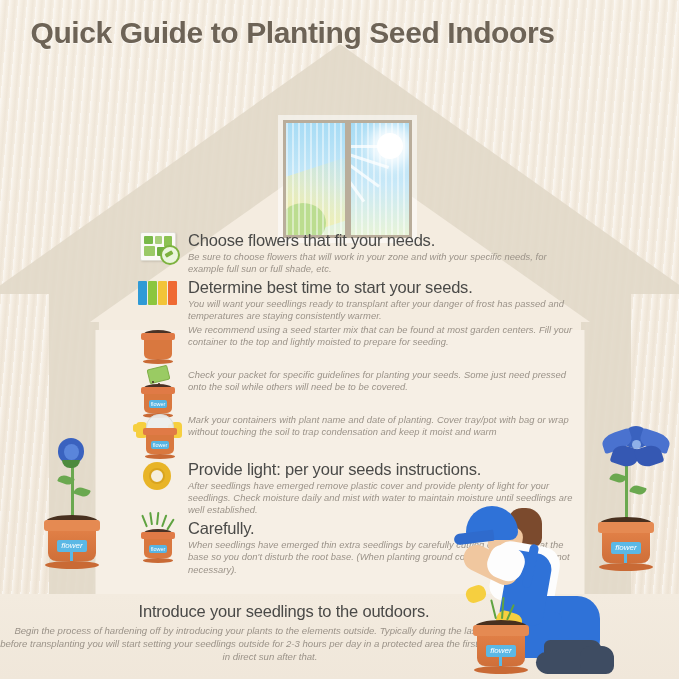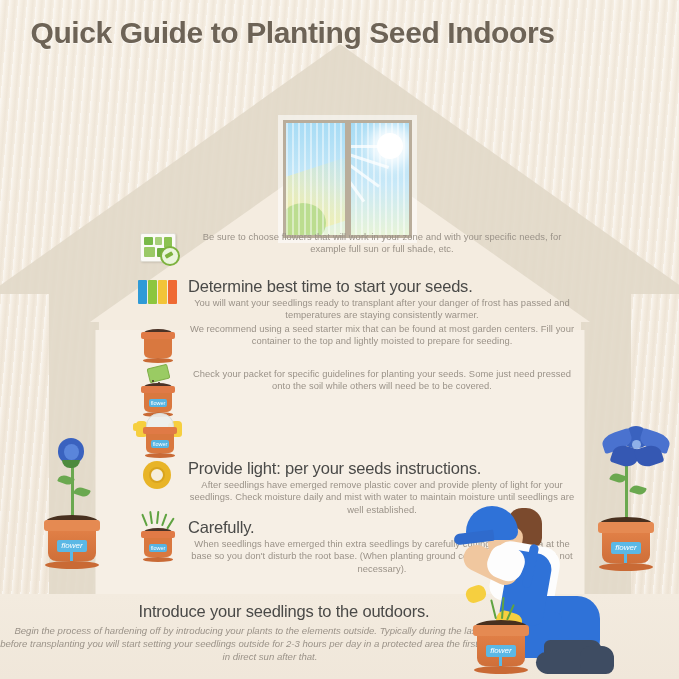--- a/index.html
+++ b/index.html
@@ -67,22 +67,22 @@
   .mullion{position:absolute;left:62px;top:3px;width:6px;height:112px;background:#b9ad9b;}
   .blinds{position:absolute;inset:0;background:repeating-linear-gradient(90deg, rgba(255,255,255,.45) 0 2px, rgba(255,255,255,0) 2px 6px);}
 
   
   .steps{position:absolute;left:136px;top:230px;width:440px;}
   .step{position:relative;margin-bottom:1px;padding-left:52px;min-height:44px;}
   .step .head{
     font-size:16.5px;color:#4a4a48;line-height:20px;letter-spacing:-0.2px;white-space:nowrap;
   }
   .step .body{
-    font-size:9.4px;line-height:12.4px;color:#9a9288;
-    letter-spacing:.05px;margin-top:1px;max-width:398px;text-align:center;
+    font-size:9.4px;line-height:12.4px;color:#9a9288;font-style:italic;
+    letter-spacing:.05px;margin-top:1px;max-width:398px;
   }
   .step .ico{position:absolute;left:0;top:0;width:46px;height:44px;}
 
   
   .ic-catalog{position:absolute;left:4px;top:2px;width:34px;height:27px;background:#fbfaf6;border:1px solid #dfdcd2;border-radius:2px;
     box-shadow:1px 1px 2px rgba(0,0,0,.10);}
   .ic-catalog i{position:absolute;display:block;background:#79b949;border-radius:1px;}
   .ic-catalog i:nth-child(1){left:3px;top:3px;width:9px;height:8px;}
   .ic-catalog i:nth-child(2){left:14px;top:3px;width:7px;height:8px;background:#a8cf7a;}
   .ic-catalog i:nth-child(3){left:23px;top:3px;width:8px;height:11px;background:#8cc252;}
@@ -203,20 +203,21 @@
         <div class="ic-catalog">
           <i></i>
             <i></i>
             <i></i>
             <i></i>
             <i></i>
             <i></i>
         </div>
         <div class="ic-mag"></div>
       </div>
+      <div class="head">Choose flowers that fit your needs.</div>
       <div class="body">Be sure to choose flowers that will work in your zone and with your specific needs, for example full sun or full shade, etc.</div>
     </div>
 
     <div class="step">
       <div class="ico">
         <div class="ic-strips">
           <i></i>
             <i></i>
             <i></i>
             <i></i>
@@ -259,20 +260,21 @@
         <div class="glove" style="left:0;top:8px;"></div>
         <div class="glove" style="left:35px;top:8px;"></div>
         <div class="cover"></div>
         <div class="pot" style="left:7px;top:14px;">
           <div class="rim"></div>
           <div class="body2"></div>
           <div class="tag">flower</div>
           <div class="saucer"></div>
         </div>
       </div>
+      <div class="body">Mark your containers with plant name and date of planting. Cover tray/pot with bag or wrap without touching the soil to trap condensation and keep it moist and warm</div>
     </div>
 
     <div class="step">
       <div class="ico">
         <div class="ic-sun"></div>
       </div>
       <div class="head">Provide light: per your seeds instructions.</div>
       <div class="body">After seedlings have emerged remove plastic cover and provide plenty of light for your seedlings. Check moisture daily and mist with water to maintain moisture until seedlings are well established.</div>
     </div>
 

